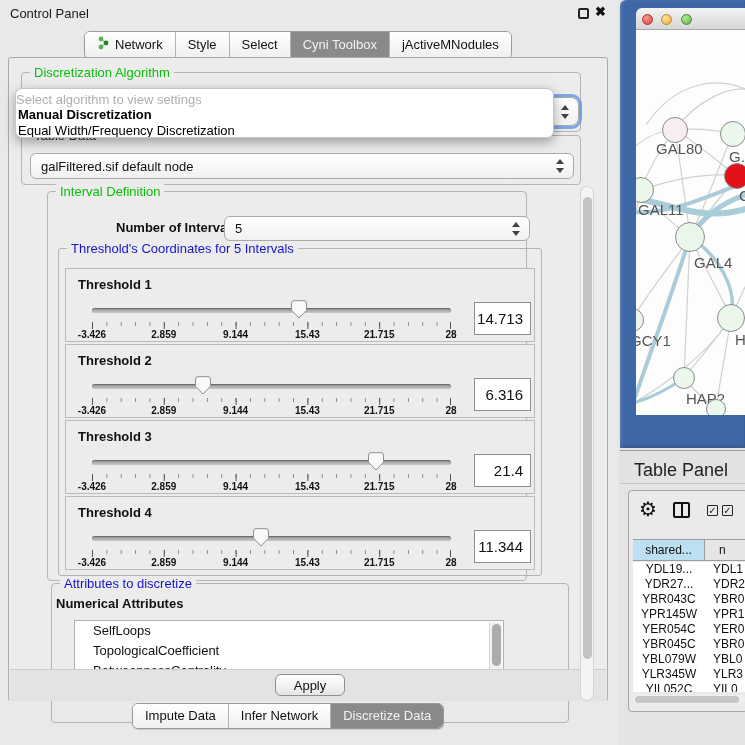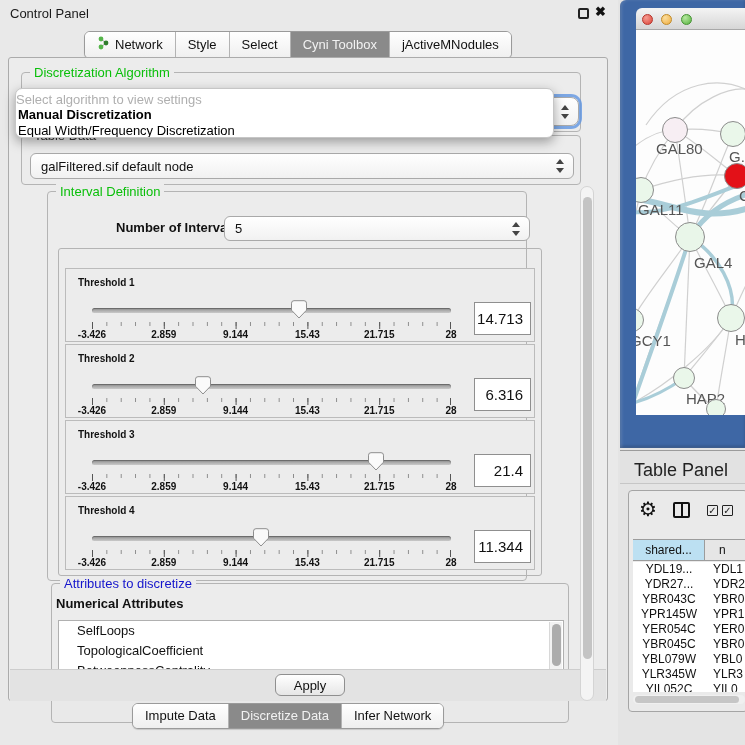--- a/index.html
+++ b/index.html
@@ -46,40 +46,40 @@
   .popup-hint { text-align:left; font-size:13px; color:#AFAFAF; padding-top:3px; }
   .popup-item { font-size:13px; color:#000; padding-left:2px; line-height:16px; }
   .popup-item.hl { font-weight:bold; }
 
   
   .int-group { left:38px; top:133px; width:480px; height:390px; }
   .noi-label { position:absolute; left:32px; top:28px; font-size:13px; font-weight:bold; color:#111;padding-left:36px; }
   .noi-combo { left:176px; top:24px; width:306px; height:25px; }
   .thr-group { position:absolute; left:10px; top:56px; width:484px; height:328px; border:1px solid #B4B4B4; border-radius:3px; }
   .thr-box { position:absolute; left:6px; width:470px; height:74px; border:1px solid #BBB; background:#ECECEC; }
-  .thr-label { position:absolute; left:12px; top:8px; font-size:10px; font-weight:bold; color:#111; }
+  .thr-label { position:absolute; left:12px; top:8px; font-size:13px; font-weight:bold; color:#111; }
   .slider { position:absolute; left:26px; top:30px; width:359px; height:42px; }
   .track { position:absolute; left:0; right:0; top:9px; height:5px; border-radius:3px; background:linear-gradient(#8F8F8F,#C9C9C9); box-shadow:inset 0 1px 1px rgba(0,0,0,.3); }
   .thumb { position:absolute; top:1px; width:16px; height:19px; }
   .ticks { position:absolute; left:0; right:0; }
   .ticks.minor { top:23px; height:4px; background-image:linear-gradient(to right,#8A8A8A 1px,transparent 1px); background-size:calc(100%/25) 100%; }
   .ticks.minor:after { content:""; position:absolute; right:0; top:0; width:1px; height:4px; background:#8A8A8A; }
   .ticks.major { top:23px; height:7px; background-image:linear-gradient(to right,#555 1px,transparent 1px); background-size:20% 100%; }
   .ticks.major:after { content:""; position:absolute; right:0; top:0; width:1px; height:7px; background:#555; }
   .tick-labels { position:absolute; left:0; right:0; top:30px; height:12px; }
   .tick-labels span { position:absolute; transform:translateX(-50%); font-size:10px; font-weight:bold; color:#111; white-space:nowrap; }
   .tick-labels span:nth-of-type(1){left:0%} .tick-labels span:nth-of-type(2){left:20%}
   .tick-labels span:nth-of-type(3){left:40%} .tick-labels span:nth-of-type(4){left:60%}
   .tick-labels span:nth-of-type(5){left:80%} .tick-labels span:nth-of-type(6){left:100%}
   .value-box { position:absolute; left:408px; top:33px; width:57px; height:33px; background:#fff; border:1px solid #8F8F8F; font-family:"Liberation Sans",sans-serif; font-size:15px; color:#111; text-align:right; padding-right:7px; }
 
   
   .attr-group { left:42px; top:525px; width:518px; height:140px; }
   .attr-heading { position:absolute; left:4px; top:12px; font-size:13px; font-weight:bold; color:#111; }
-  .attr-list { position:absolute; left:6px; top:36px; width:506px; height:52px; background:#fff; border:1px solid #B0B0B0; overflow:hidden; }
+  .attr-list { position:absolute; left:22px; top:36px; width:430px; height:52px; background:#fff; border:1px solid #B0B0B0; overflow:hidden; }
   .attr-item { font-size:13px; color:#111; padding-left:18px; line-height:20px; height:20px; }
   .attr-scroll { position:absolute; right:1px; top:1px; width:13px; height:50px; background:#F2F2F2; border-left:1px solid #D8D8D8; }
   .attr-thumb { position:absolute; left:1.5px; top:2px; width:9px; height:42px; background:#ACACAC; border-radius:5px; }
 
   .footer { position:absolute; left:1px; top:611px; width:596px; height:32px; background:#E3E3E3; border-top:1px solid #CDCDCD; }
   .apply-btn { position:absolute; left:265px; top:4px; width:70px; height:22px; background:linear-gradient(#ffffff,#E6E6E6); border:1px solid #8F8F8F; border-radius:6px; font-size:13px; color:#111; font-family:"Liberation Sans",sans-serif; }
 
   .main-scroll { position:absolute; left:571px; top:128px; width:14px; height:515px; background:#F4F4F4; border:1px solid #D4D4D4; border-radius:7px; }
   .main-thumb { position:absolute; left:1.5px; top:10px; width:9px; height:462px; background:#C4C4C4; border-radius:5px; }
 
@@ -178,20 +178,21 @@
 
       <div class="group int-group">
         <span class="group-label lbl-green">Interval Definition</span>
         <span class="noi-label">Number of Intervals</span>
         <div class="combo noi-combo">
           <span>5</span>
           <span class="stepper"></span>
         </div>
 
         <div class="thr-group">
+          <span class="group-label lbl-blue">Threshold's Coordinates for 5 Intervals</span>
 
           <div class="thr-box" style="top:19px">
             <div class="thr-label">Threshold 1</div>
             <div class="slider">
               <div class="track"></div>
               <div class="thumb" style="left: calc(57.72% - 8px);"><svg width="16" height="19">
                     <path d="M3 .7 h10 a2.5 2.5 0 0 1 2.5 2.5 v7 L8 18 L.5 10.2 V3.2 A2.5 2.5 0 0 1 3 .7 Z" fill="#FAFAFA" stroke="#8E8E8E"></path>
                   </svg></div>
               <div class="ticks minor"></div>
               <div class="ticks major"></div>
@@ -293,25 +294,25 @@
 
       <div class="main-scroll">
           <div class="main-thumb"></div>
         </div>
     </div>
 
     <div class="seg-group bottom-tabs">
       <div class="seg">
           <span>Impute Data</span>
         </div>
+      <div class="seg">
+          <span>Infer Network</span>
+        </div>
       <div class="seg selected">
           <span>Discretize Data</span>
-        </div>
-      <div class="seg">
-          <span>Infer Network</span>
         </div>
     </div>
   </section>
 
   <section class="net-frame">
     <div class="mac-titlebar" style="left:16px;top:8px;">
       <span class="light red"></span>
       <span class="light yellow"></span>
       <span class="light green"></span>
     </div>

